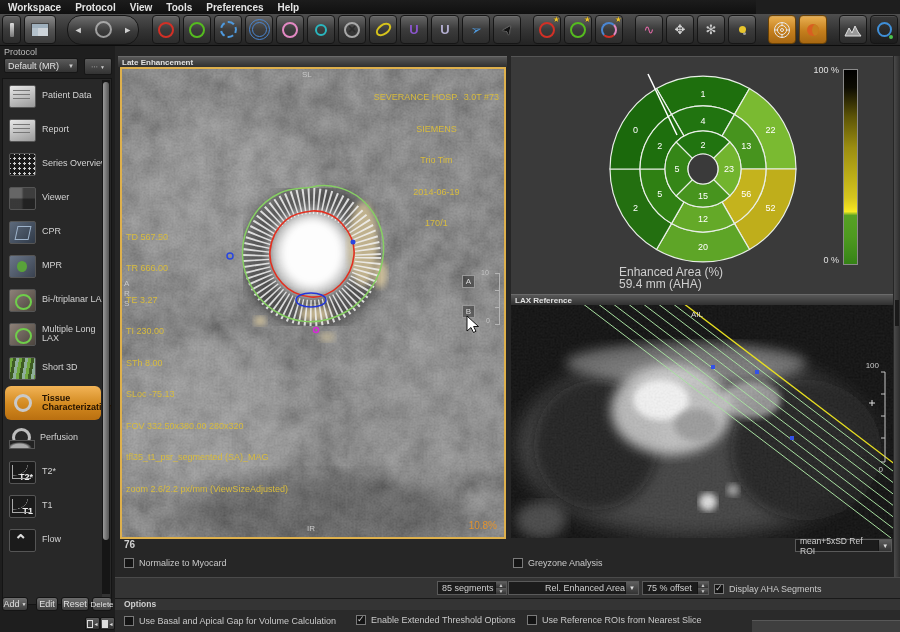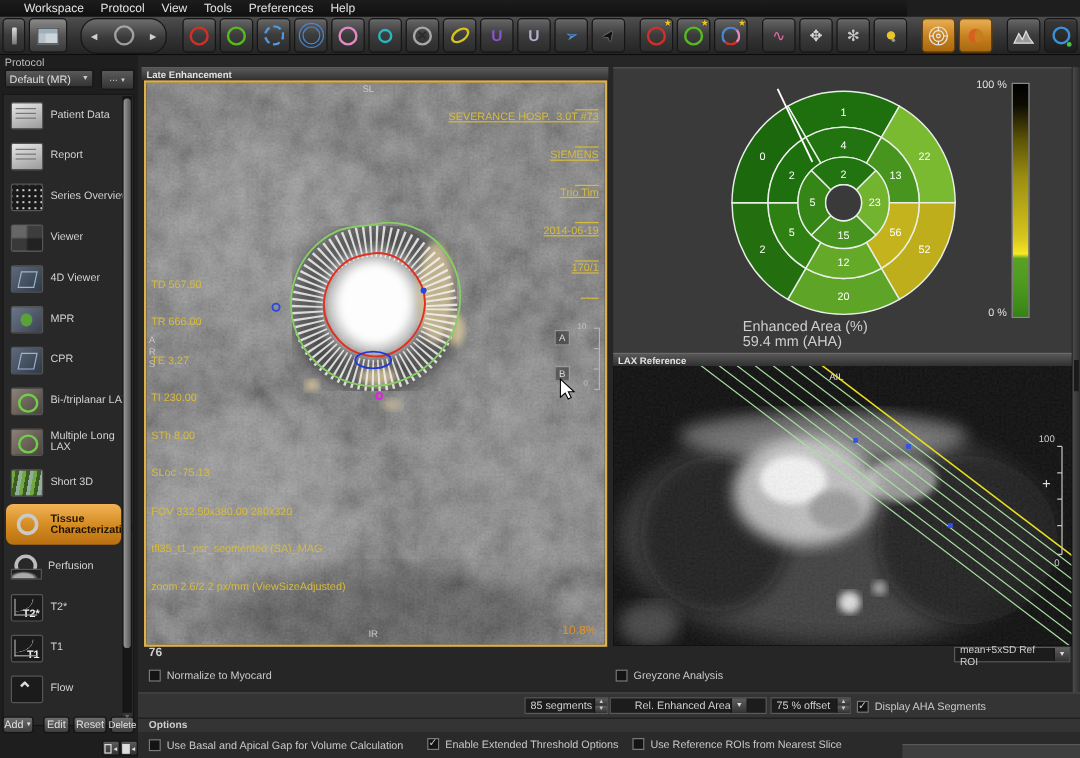--- a/index.html
+++ b/index.html
@@ -1,20 +1,20 @@
 <!DOCTYPE html>
 <html><head>
 <meta charset="utf-8">
 <style>
   html,body{margin:0;padding:0;background:#000;}
   #app{position:relative;width:900px;height:632px;background:#1e1e1e;overflow:hidden;
        font-family:"Liberation Sans",sans-serif;color:#ccc;-webkit-font-smoothing:antialiased;}
   
   .menubar{position:absolute;left:0;top:0;width:756px;height:14px;background:linear-gradient(#1c1c1c,#101010);
-           display:flex;align-items:center;gap:14px;padding-left:20px;box-sizing:border-box;font-size:10px;color:#e4e4e4;}
+           display:flex;align-items:center;gap:14px;padding-left:8px;box-sizing:border-box;font-size:10px;color:#e4e4e4;font-weight:bold;}
   .menubar span{cursor:default;}
   
   .toolbar{position:absolute;left:0;top:14px;width:900px;height:32px;background:linear-gradient(#4e4e4e,#333 55%,#232323);
            display:flex;align-items:center;padding-left:2px;box-sizing:border-box;border-bottom:1px solid #0c0c0c;}
   .tb{width:26px;height:27px;margin-right:3px;border-radius:4px;border:1px solid #161616;
       background:linear-gradient(#666,#3c3c3c 48%,#2c2c2c);box-shadow:inset 0 1px 0 #8a8a8a40;
       display:flex;align-items:center;justify-content:center;position:relative;flex:none;}
   .tb.narrow{width:17px;}
   .tb.wide{width:30px;background:linear-gradient(#8a8a8a,#555 50%,#3a3a3a);}
   .tb.orange{background:linear-gradient(#eab052,#c57f1d 55%,#a86812);border-color:#6a4206;}
@@ -98,21 +98,21 @@
   .lax-panel{position:absolute;left:396px;top:259px;width:382px;height:233px;background:#000;overflow:hidden;}
   .scalebar{position:absolute;left:332px;top:12px;width:15px;height:196px;border:1px solid #8a8a8a;box-sizing:border-box;
             background:linear-gradient(180deg,#000 0%,#0c0b02 9%,#5c5407 24%,#9b8d11 40%,#bfb018 56%,#d6c61e 66%,#efdd20 71%,#f6ea24 73%,#57a124 75%,#4e9a20 86%,#3f8c1a 95%,#358216 100%);}
   .sc-max{position:absolute;left:288px;top:8px;width:40px;text-align:right;font-size:9px;color:#e0e0e0;}
   .sc-min{position:absolute;left:296px;top:198px;width:32px;text-align:right;font-size:9px;color:#e0e0e0;}
   .be-cap{position:absolute;left:108px;top:209px;font-size:12px;color:#cfcfcf;line-height:12px;}
   .right-scroll{position:absolute;left:779px;top:10px;width:6px;height:530px;background:linear-gradient(90deg,#4a4a4a,#2e2e2e);}
   .right-scroll::after{content:"";position:absolute;left:1px;top:244px;width:4px;height:26px;background:#1a1a1a;}
   
   .dd{position:absolute;height:13px;background:#1c1c1c;border:1px solid #5a5a5a;color:#cfcfcf;font-size:9px;
-      display:flex;align-items:center;justify-content:center;box-sizing:border-box;padding-left:4px;}
+      display:flex;align-items:center;justify-content:flex-end;box-sizing:border-box;padding-left:4px;}
   .dd .arr{width:12px;height:100%;background:linear-gradient(#5e5e5e,#333);color:#ddd;font-size:6px;display:flex;align-items:center;justify-content:center;border-left:1px solid #141414;}
   .spin{position:absolute;height:14px;background:#1c1c1c;border:1px solid #5a5a5a;color:#cfcfcf;font-size:9px;
         display:flex;align-items:center;box-sizing:border-box;}
   .spin .val{flex:1;padding-left:4px;}
   .spin .btns{width:10px;height:100%;display:flex;flex-direction:column;border-left:1px solid #141414;}
   .spin .btns span{flex:1;background:linear-gradient(#5e5e5e,#333);color:#ccc;font-size:5px;line-height:6px;text-align:center;}
   .cbrow{position:absolute;display:flex;align-items:center;gap:5px;font-size:9px;color:#c9c9c9;}
   .cb{width:8px;height:8px;background:#141414;border:1px solid #7a7a7a;flex:none;position:relative;}
   .cb.on::after{content:"✓";position:absolute;left:0px;top:-2px;font-size:9px;color:#c8c8c8;}
   .ctrl-strip{position:absolute;left:0px;top:531px;width:785px;height:22px;background:#343434;border-top:1px solid #4a4a4a;border-bottom:1px solid #191919;box-sizing:border-box;}
@@ -255,29 +255,25 @@
       <div class="sb-item">
         <div class="ico ico-grid"></div>
         <span class="sb-label">Series Overview</span>
       </div>
       <div class="sb-item">
         <div class="ico ico-viewer"></div>
         <span class="sb-label">Viewer</span>
       </div>
       <div class="sb-item">
         <div class="ico ico-cube"></div>
-        <span class="sb-label">4D Viewer</span>
+        <span class="sb-label">CPR</span>
       </div>
       <div class="sb-item">
         <div class="ico ico-mpr"></div>
         <span class="sb-label">MPR</span>
-      </div>
-      <div class="sb-item">
-        <div class="ico ico-cube"></div>
-        <span class="sb-label">CPR</span>
       </div>
       <div class="sb-item">
         <div class="ico ico-heart"></div>
         <span class="sb-label">Bi-/triplanar LAX</span>
       </div>
       <div class="sb-item">
         <div class="ico ico-heart"></div>
         <span class="sb-label">Multiple Long LAX</span>
       </div>
       <div class="sb-item">
@@ -399,21 +395,21 @@
         <circle cx="194" cy="261" r="2.5" fill="none" stroke="#d828d8" stroke-width="1.5"></circle>
       </svg>
 
       
       <div class="orient" style="left:180px;top:1px;">SL</div>
       <div class="orient" style="left:185px;top:455px;">IR</div>
       <div class="orient" style="left:2px;top:210px;">A</div>
       <div class="orient" style="left:2px;top:220px;">R</div>
       <div class="orient" style="left:2px;top:230px;">S</div>
 
-      <div class="ovl" style="right:5px;top:2px;text-align:right;text-decoration:underline;">
+      <div class="ovl" style="right:5px;top:2px;text-align:center;">
         <div>SEVERANCE HOSP.  3.0T #73</div>
         <div>SIEMENS</div>
         <div>Trio Tim</div>
         <div>2014-06-19</div>
         <div>170/1</div>
       </div>
 
       <div class="ovl" style="left:4px;bottom:22px;">
         <div>TD 567.50</div>
         <div>TR 666.00</div>

